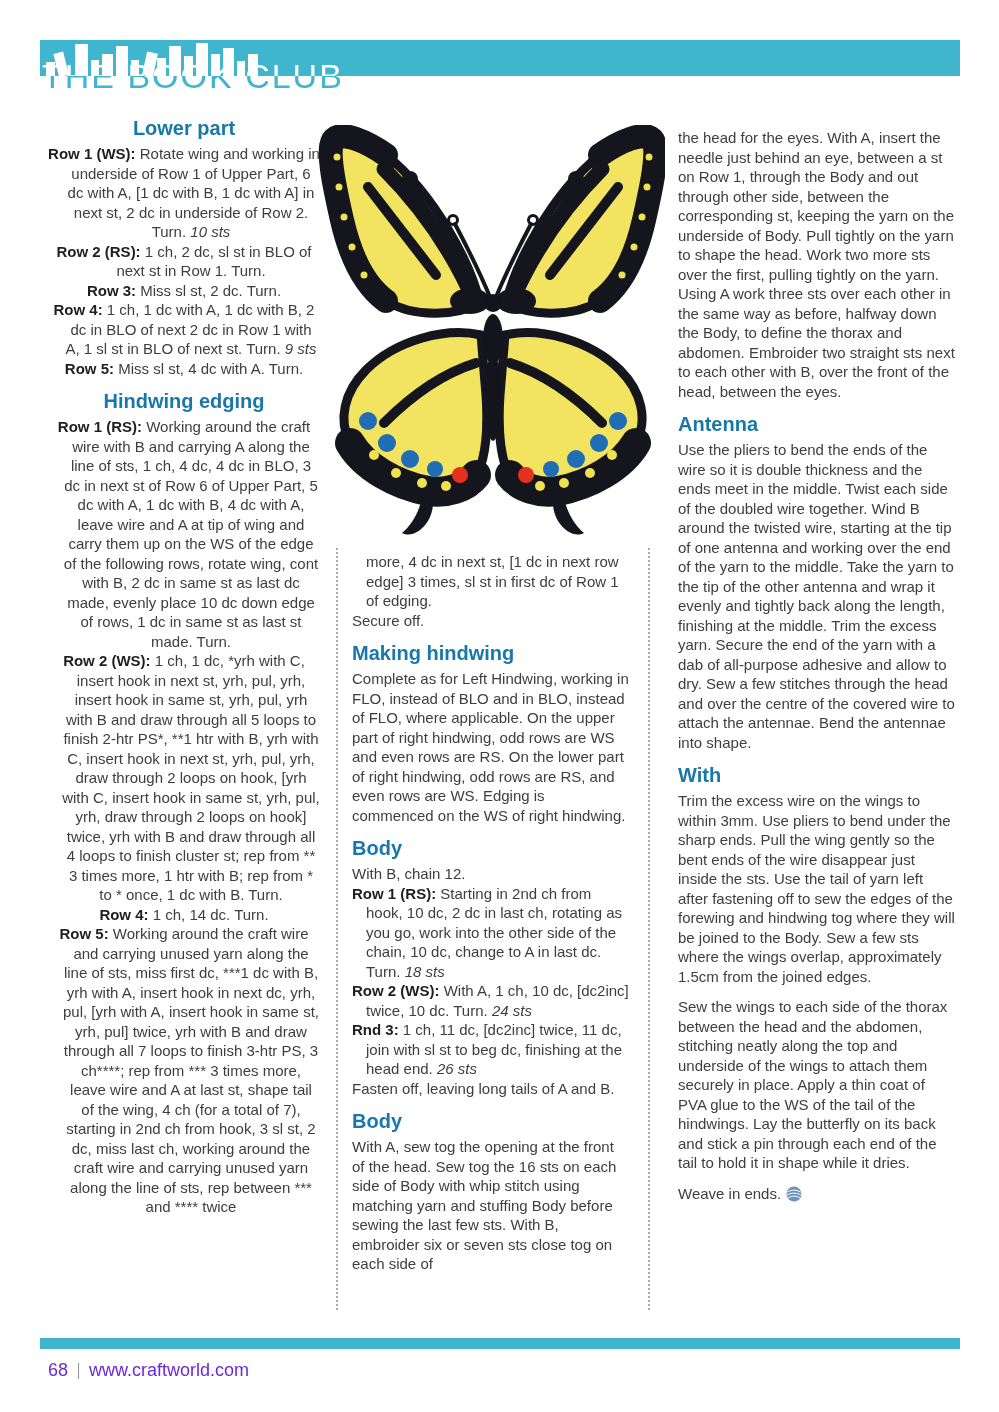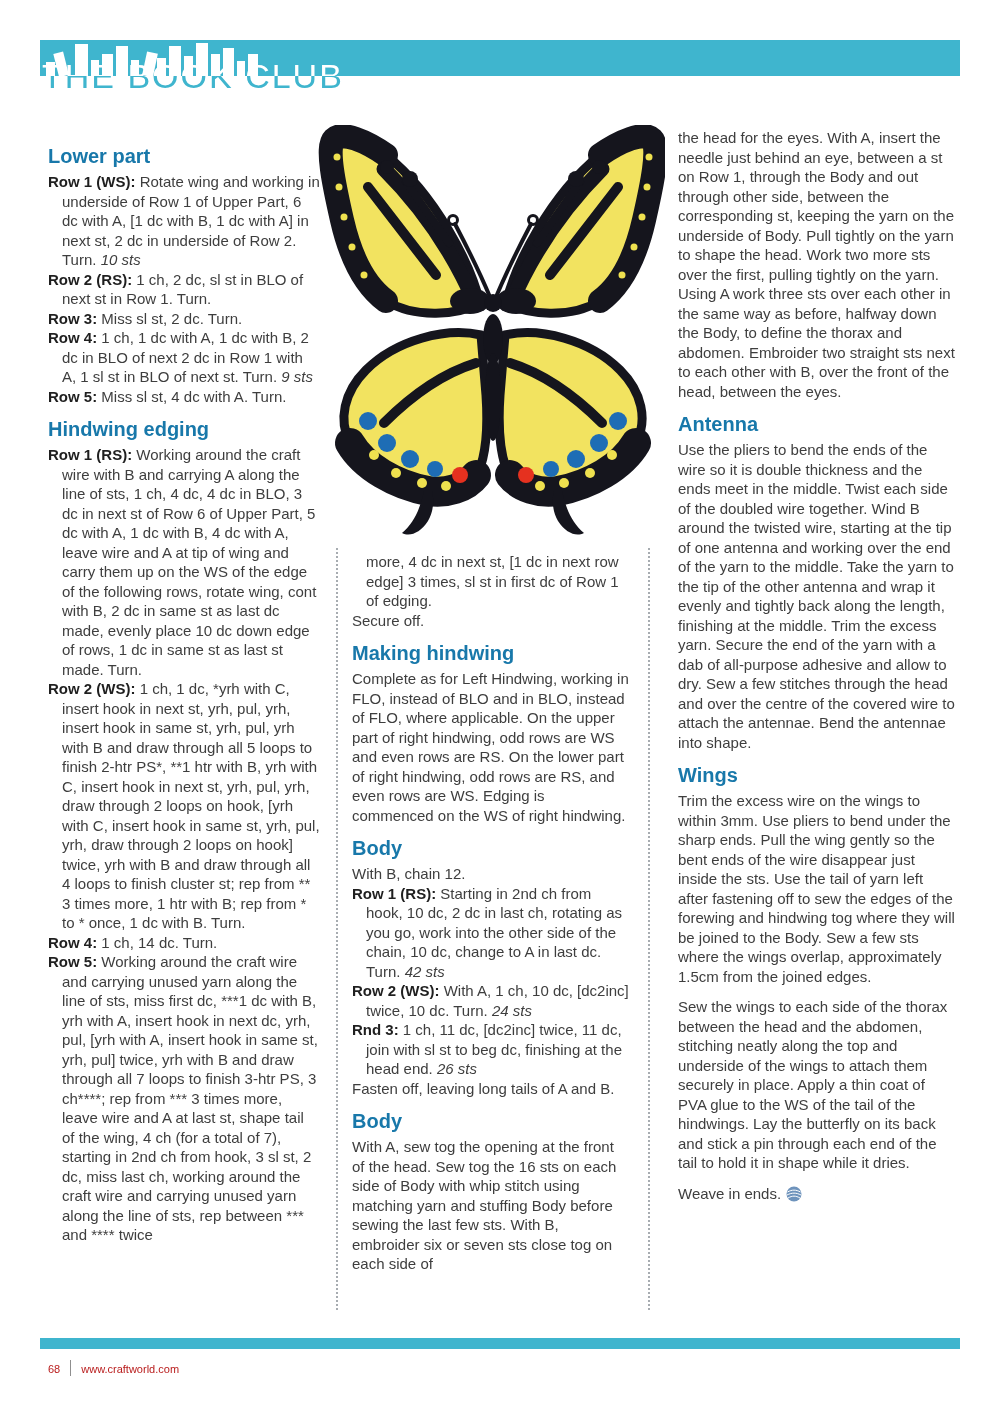--- a/index.html
+++ b/index.html
@@ -9,21 +9,21 @@
   
   .logo { position:absolute; left:40px; top:40px; width:920px; height:84px; }
   .logo-bar { position:absolute; left:0; top:0; width:100%; height:36px; background:#3FB5CE; overflow:hidden; }
   .logo-text { position:absolute; left:2px; top:17px; font-size:34px; line-height:38px;
                letter-spacing:2px; font-weight:400; color:#3FB5CE; white-space:nowrap; }
   .logo-text.white { color:#ffffff; }
   .books { position:absolute; left:4px; bottom:0; }
 
   
   .col { position:absolute; font-size:15px; line-height:19.5px; color:#3E3E3E; }
-  .col-1 { left:48px;  top:144px; width:272px; }
+  .col-1 { left:48px;  top:116px; width:272px;text-align:center; }
   .col-2 { left:352px; top:552px; width:278px; }
   .col-3 { left:678px; top:128px; width:278px; }
   .col > :first-child { margin-top:0; }
 
   .heading { font-size:20px; line-height:24px; font-weight:bold; color:#1878AA; margin:11px 0 4px 0; }
   .row  { padding-left:14px; text-indent:-14px; }
   .cont { padding-left:14px; }
   .para { }
   .para.gap { margin-top:11px; }
   .row strong { color:#1F1F1F; }
@@ -33,21 +33,21 @@
   
   .divider { position:absolute; width:0; border-left:2px dotted #A7ACB1; top:548px; height:762px; }
   .divider-1 { left:336px; }
   .divider-2 { left:648px; }
 
   
   .photo { position:absolute; left:300px; top:125px; width:365px; height:420px; background:#ffffff; }
 
   
   .footer-bar { position:absolute; left:40px; top:1338px; width:920px; height:11px; background:#3FB5CE; }
-  .footer-text { position:absolute; left:48px; top:1360px; font-size:11px; color:#b91c1c; }
+  .footer-text { position:absolute; left:48px; top:1360px; font-size:18px; color:#6d28d9; }
   .footer-sep { display:inline-block; width:0; height:16px; border-left:1px solid #8F8F8F;
                 margin:0 10px; vertical-align:-3px; }
 </style>
 </head>
 <body>
 
 <div class="page">
 
   <div class="logo">
     <span class="logo-text">THE BOOK CLUB</span>
@@ -143,32 +143,32 @@
       <p class="row"><strong>Row 4:</strong> 1 ch, 14 dc. Turn.</p>
       <p class="row"><strong>Row 5:</strong> Working around the craft wire and carrying unused yarn along the line of sts, miss first dc, ***1 dc with B, yrh with A, insert hook in next dc, yrh, pul, [yrh with A, insert hook in same st, yrh, pul] twice, yrh with B and draw through all 7 loops to finish 3-htr PS, 3 ch****; rep from *** 3 times more, leave wire and A at last st, shape tail of the wing, 4 ch (for a total of 7), starting in 2nd ch from hook, 3 sl st, 2 dc, miss last ch, working around the craft wire and carrying unused yarn along the line of sts, rep between *** and **** twice</p>
     </div>
   <div class="col col-2">
       <p class="cont">more, 4 dc in next st, [1 dc in next row edge] 3 times, sl st in first dc of Row 1 of edging.</p>
       <p class="para">Secure off.</p>
       <h3 class="heading">Making hindwing</h3>
       <p class="para">Complete as for Left Hindwing, working in FLO, instead of BLO and in BLO, instead of FLO, where applicable. On the upper part of right hindwing, odd rows are WS and even rows are RS. On the lower part of right hindwing, odd rows are RS, and even rows are WS. Edging is commenced on the WS of right hindwing.</p>
       <h3 class="heading">Body</h3>
       <p class="para">With B, chain 12.</p>
-      <p class="row"><strong>Row 1 (RS):</strong> Starting in 2nd ch from hook, 10 dc, 2 dc in last ch, rotating as you go, work into the other side of the chain, 10 dc, change to A in last dc. Turn. <em>42 sts</em></p>
+      <p class="row"><strong>Row 1 (RS):</strong> Starting in 2nd ch from hook, 10 dc, 2 dc in last ch, rotating as you go, work into the other side of the chain, 10 dc, change to A in last dc. Turn. <em>18 sts</em></p>
       <p class="row"><strong>Row 2 (WS):</strong> With A, 1 ch, 10 dc, [dc2inc] twice, 10 dc. Turn. <em>24 sts</em></p>
       <p class="row"><strong>Rnd 3:</strong> 1 ch, 11 dc, [dc2inc] twice, 11 dc, join with sl st to beg dc, finishing at the head end. <em>26 sts</em></p>
       <p class="para">Fasten off, leaving long tails of A and B.</p>
       <h3 class="heading">Body</h3>
       <p class="para">With A, sew tog the opening at the front of the head. Sew tog the 16 sts on each side of Body with whip stitch using matching yarn and stuffing Body before sewing the last few sts. With B, embroider six or seven sts close tog on each side of</p>
     </div>
   <div class="col col-3">
       <p class="para">the head for the eyes. With A, insert the needle just behind an eye, between a st on Row 1, through the Body and out through other side, between the corresponding st, keeping the yarn on the underside of Body. Pull tightly on the yarn to shape the head. Work two more sts over the first, pulling tightly on the yarn. Using A work three sts over each other in the same way as before, halfway down the Body, to define the thorax and abdomen. Embroider two straight sts next to each other with B, over the front of the head, between the eyes.</p>
       <h3 class="heading">Antenna</h3>
       <p class="para">Use the pliers to bend the ends of the wire so it is double thickness and the ends meet in the middle. Twist each side of the doubled wire together. Wind B around the twisted wire, starting at the tip of one antenna and working over the end of the yarn to the middle. Take the yarn to the tip of the other antenna and wrap it evenly and tightly back along the length, finishing at the middle. Trim the excess yarn. Secure the end of the yarn with a dab of all-purpose adhesive and allow to dry. Sew a few stitches through the head and over the centre of the covered wire to attach the antennae. Bend the antennae into shape.</p>
-      <h3 class="heading">Wings</h3>
+      <h3 class="heading">With</h3>
       <p class="para">Trim the excess wire on the wings to within 3mm. Use pliers to bend under the sharp ends. Pull the wing gently so the bent ends of the wire disappear just inside the sts. Use the tail of yarn left after fastening off to sew the edges of the forewing and hindwing tog where they will be joined to the Body. Sew a few sts where the wings overlap, approximately 1.5cm from the joined edges.</p>
       <p class="para gap">Sew the wings to each side of the thorax between the head and the abdomen, stitching neatly along the top and underside of the wings to attach them securely in place. Apply a thin coat of PVA glue to the WS of the tail of the hindwings. Lay the butterfly on its back and stick a pin through each end of the tail to hold it in shape while it dries.</p>
       <p class="para gap">Weave in ends.<svg class="yarn-icon" width="16" height="16" viewBox="0 0 16 16">
           <circle cx="8" cy="8" r="7.5" fill="#6E93BC"></circle>
           <path d="M1.5 6 C6 3.5 10 3.5 14.5 6 M1 9 C6 6.5 10 6.5 15 9 M2 12 C6.5 9.5 9.5 9.5 14 12" stroke="#ffffff" stroke-width="1" fill="none"></path>
         </svg></p>
     </div>
 
   <div class="footer-bar"></div>
   <div class="footer-text">

